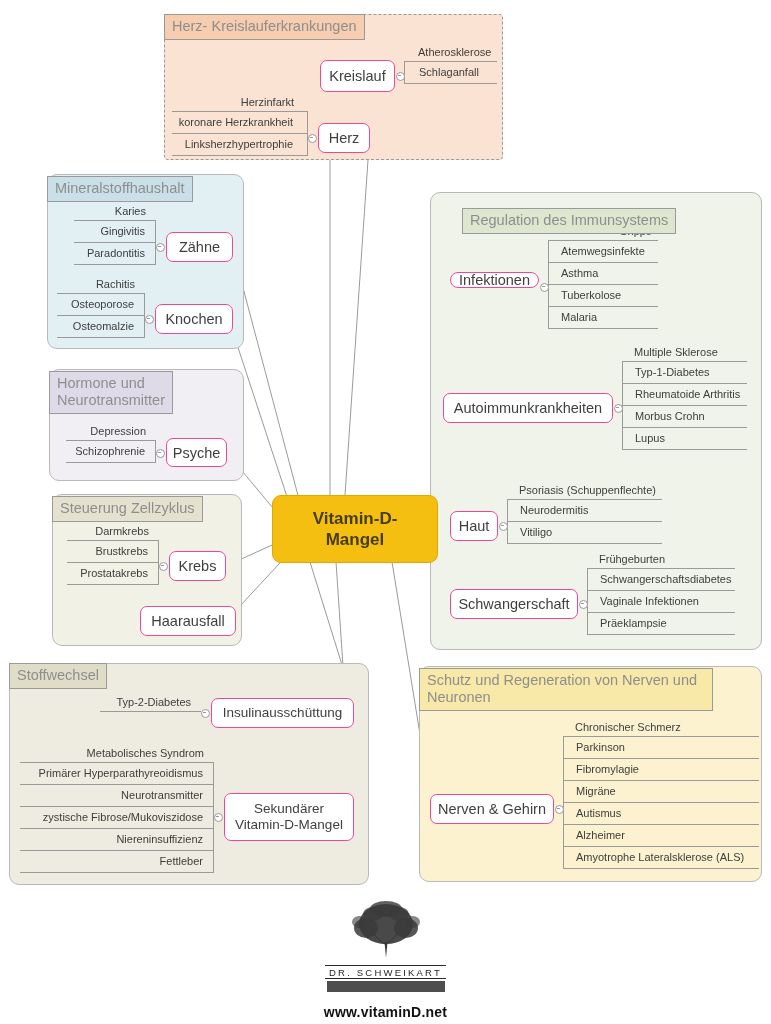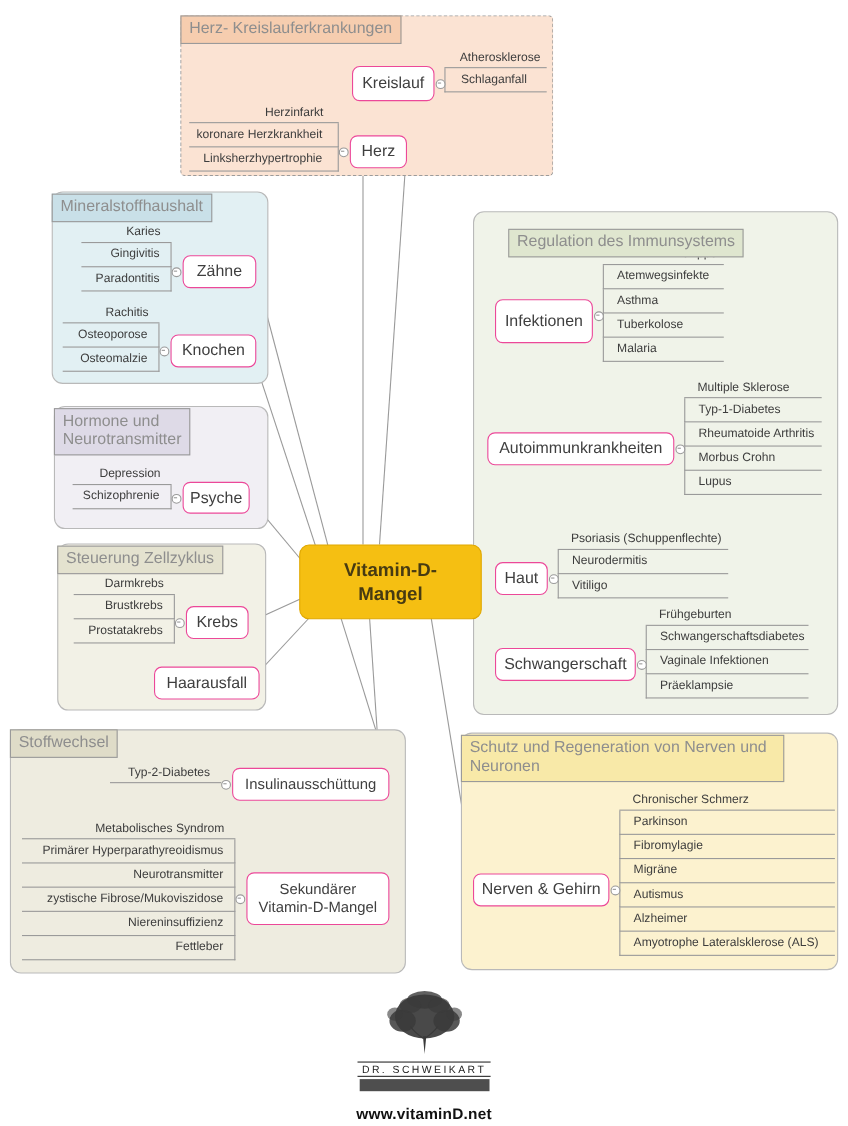--- a/index.html
+++ b/index.html
@@ -257,21 +257,21 @@
   <div class="knob" style="left:214px;top:813px;"></div>
   <div class="leafgroup left" style="left:20px;top:745px;width:194px;">
     <div class="leaf" style="padding-right:10px;">Metabolisches Syndrom</div>
     <div class="leaf" style="padding-right:10px;padding-top:4px;padding-bottom:5px;">Primärer Hyperparathyreoidismus</div>
     <div class="leaf" style="padding-right:10px;padding-top:4px;padding-bottom:5px;">Neurotransmitter</div>
     <div class="leaf" style="padding-right:10px;padding-top:4px;padding-bottom:5px;">zystische Fibrose/Mukoviszidose</div>
     <div class="leaf" style="padding-right:10px;padding-top:4px;padding-bottom:5px;">Niereninsuffizienz</div>
     <div class="leaf" style="padding-right:10px;padding-top:4px;padding-bottom:5px;">Fettleber</div>
   </div>
 
-  <div class="node" style="left:450px;top:272px;width:89px;height:40px;">Infektionen</div>
+  <div class="node" style="left:450px;top:272px;width:89px;height:16px;border-radius:13px;">Infektionen</div>
   <div class="knob" style="left:540px;top:283px;"></div>
   <div class="leafgroup right" style="left:548px;top:223px;width:110px;">
     <div class="leaf" style="padding-left:12px;text-align:right;">Grippe</div>
     <div class="leaf" style="padding-left:12px;padding-top:4px;padding-bottom:5px;">Atemwegsinfekte</div>
     <div class="leaf" style="padding-left:12px;padding-top:4px;padding-bottom:5px;">Asthma</div>
     <div class="leaf" style="padding-left:12px;padding-top:4px;padding-bottom:5px;">Tuberkolose</div>
     <div class="leaf" style="padding-left:12px;padding-top:4px;padding-bottom:5px;">Malaria</div>
   </div>
 
   <div class="node" style="left:443px;top:393px;width:170px;height:30px;">Autoimmunkrankheiten</div>

